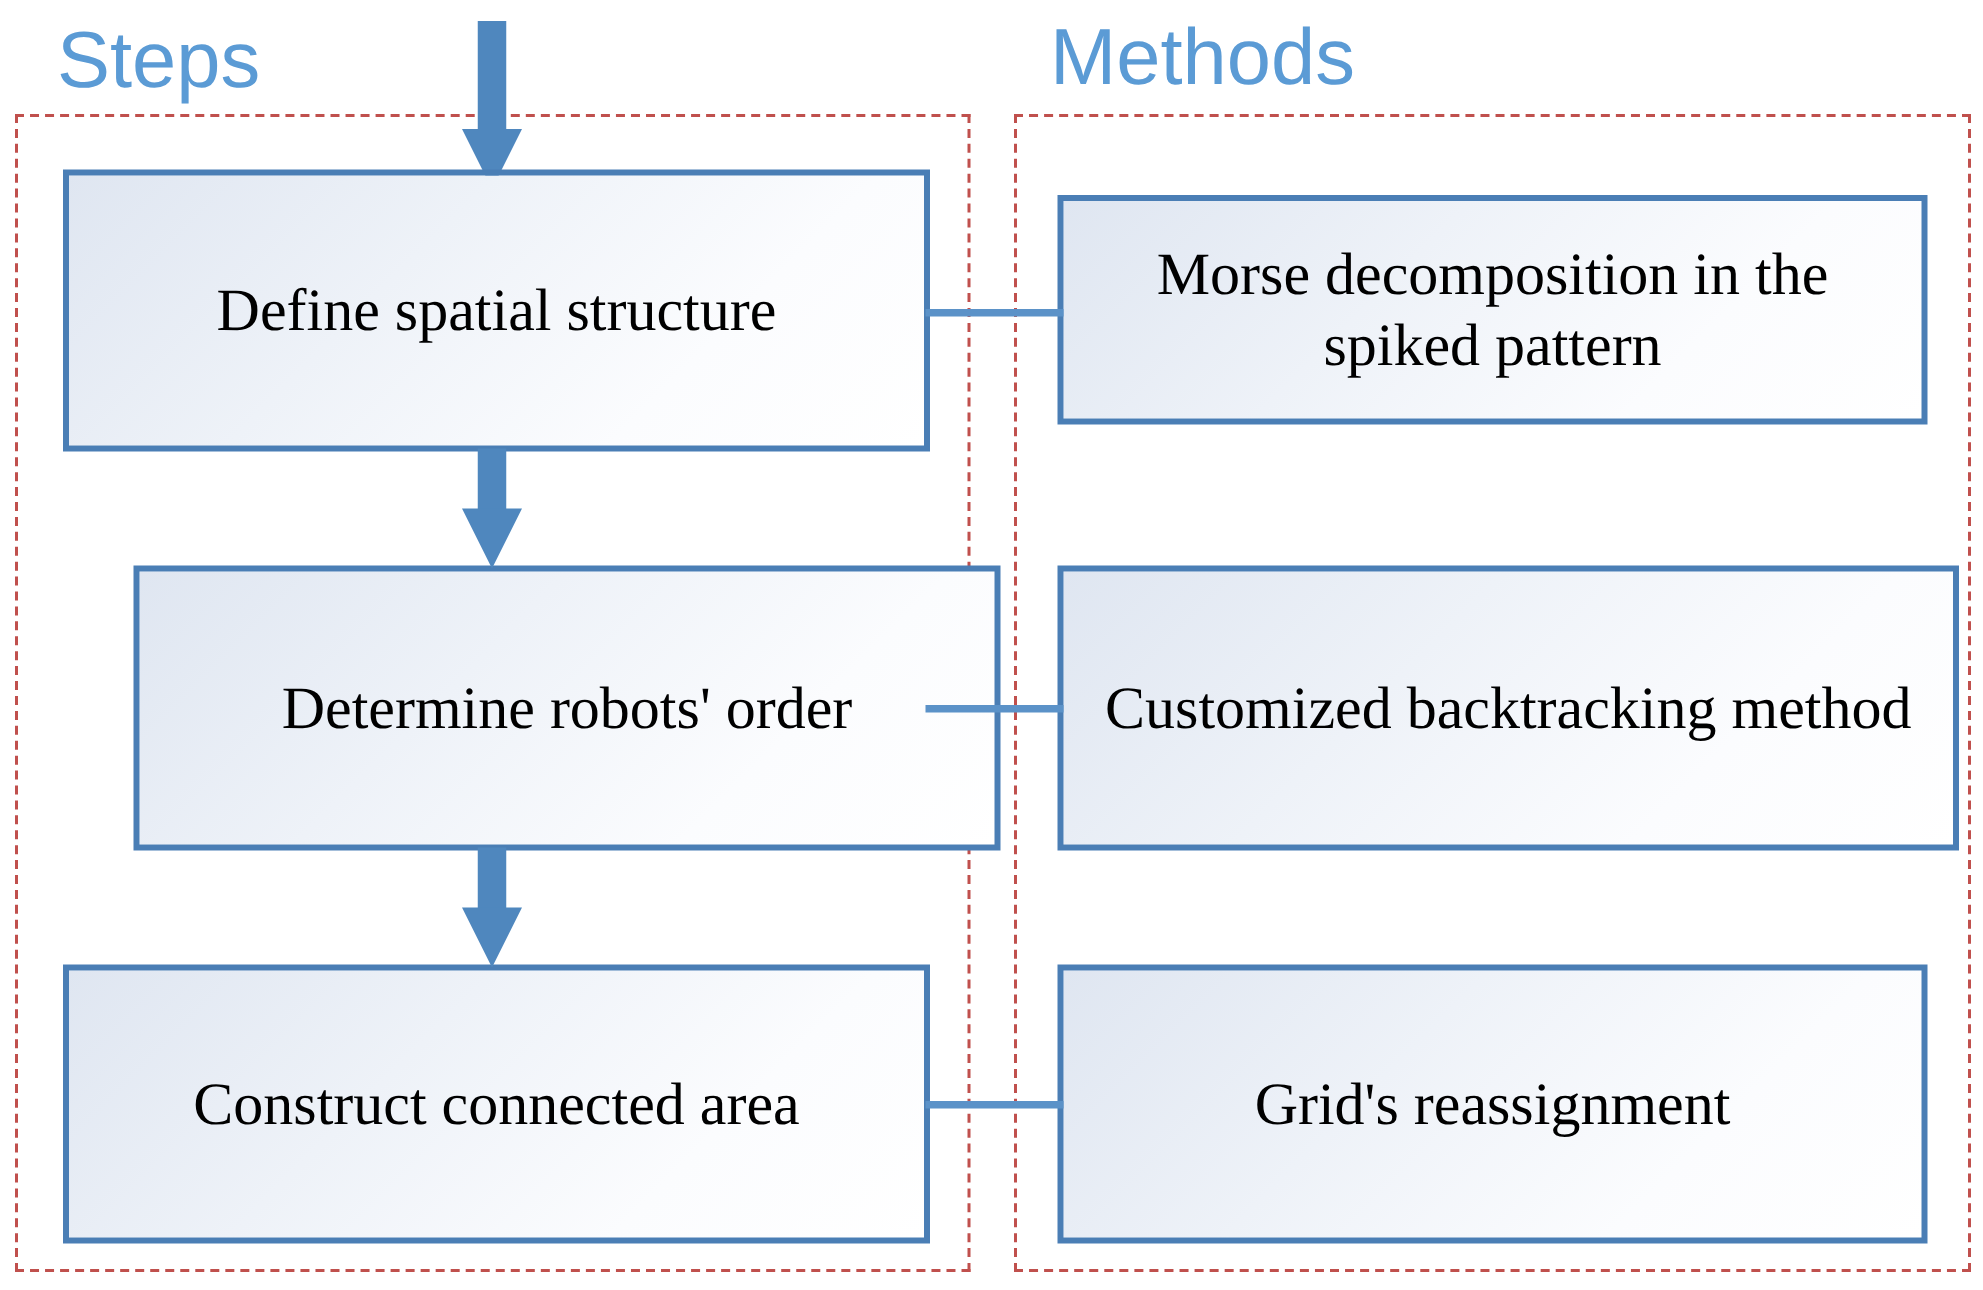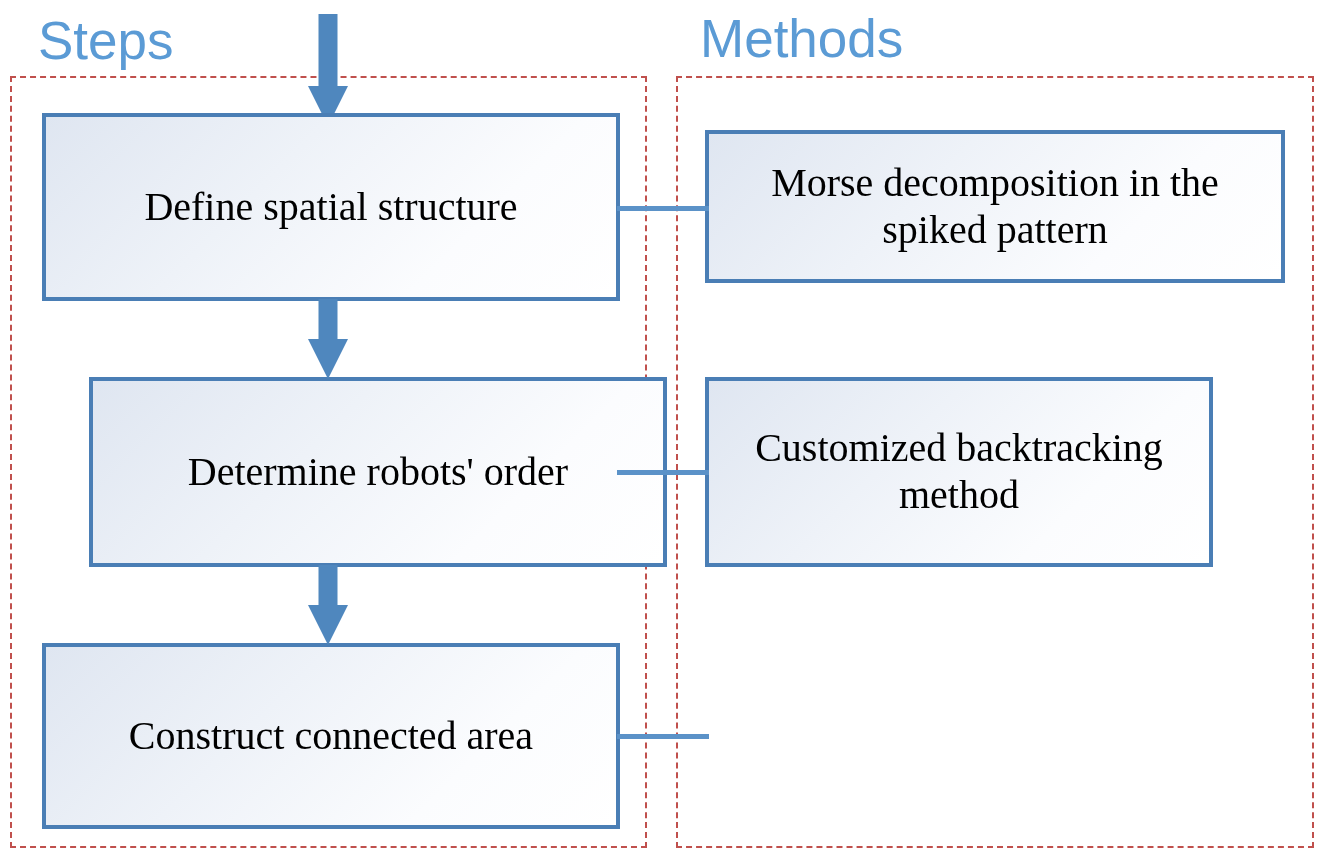--- a/index.html
+++ b/index.html
@@ -56,21 +56,21 @@
   }
   .pbox .txt { display: block; width: 100%; }
 
   
   #box-step-1 { left: 42px; top: 113px; width: 578px; height: 188px; justify-content: flex-end; }
   #box-step-2 { left: 42px; top: 377px; width: 578px; height: 190px; margin-left: 47px; }
   #box-step-3 { left: 42px; top: 643px; width: 578px; height: 186px; text-align: center; }
 
   
   #box-method-1 { left: 705px; top: 113px; width: 580px; height: 153px; margin-top: 17px; }
-  #box-method-2 { left: 705px; top: 377px; width: 508px; height: 190px; }
+  #box-method-2 { left: 705px; top: 377px; width: 601px; height: 190px; }
   #box-method-3 { left: 705px; top: 643px; width: 580px; height: 186px; }
 
   
   .arrow { position: absolute; }
   .arrow .shaft {
     position: absolute;
     left: 50%;
     transform: translateX(-50%);
     top: 0;
     width: 19px;
@@ -139,18 +139,21 @@
     <div class="shaft"></div>
     <div class="head"></div>
   </div>
 
   <div class="pbox" id="box-method-1">
     <span class="txt">Morse decomposition in the spiked pattern</span>
   </div>
   <div class="pbox" id="box-method-2">
     <span class="txt">Customized backtracking method</span>
   </div>
+  <div class="pbox" id="box-method-3">
+    <span class="txt">Grid's reassignment</span>
+  </div>
 
   <div class="connector" id="connector-1"></div>
   <div class="connector" id="connector-2"></div>
   <div class="connector" id="connector-3"></div>
 
 </div>
 
 </body></html>

